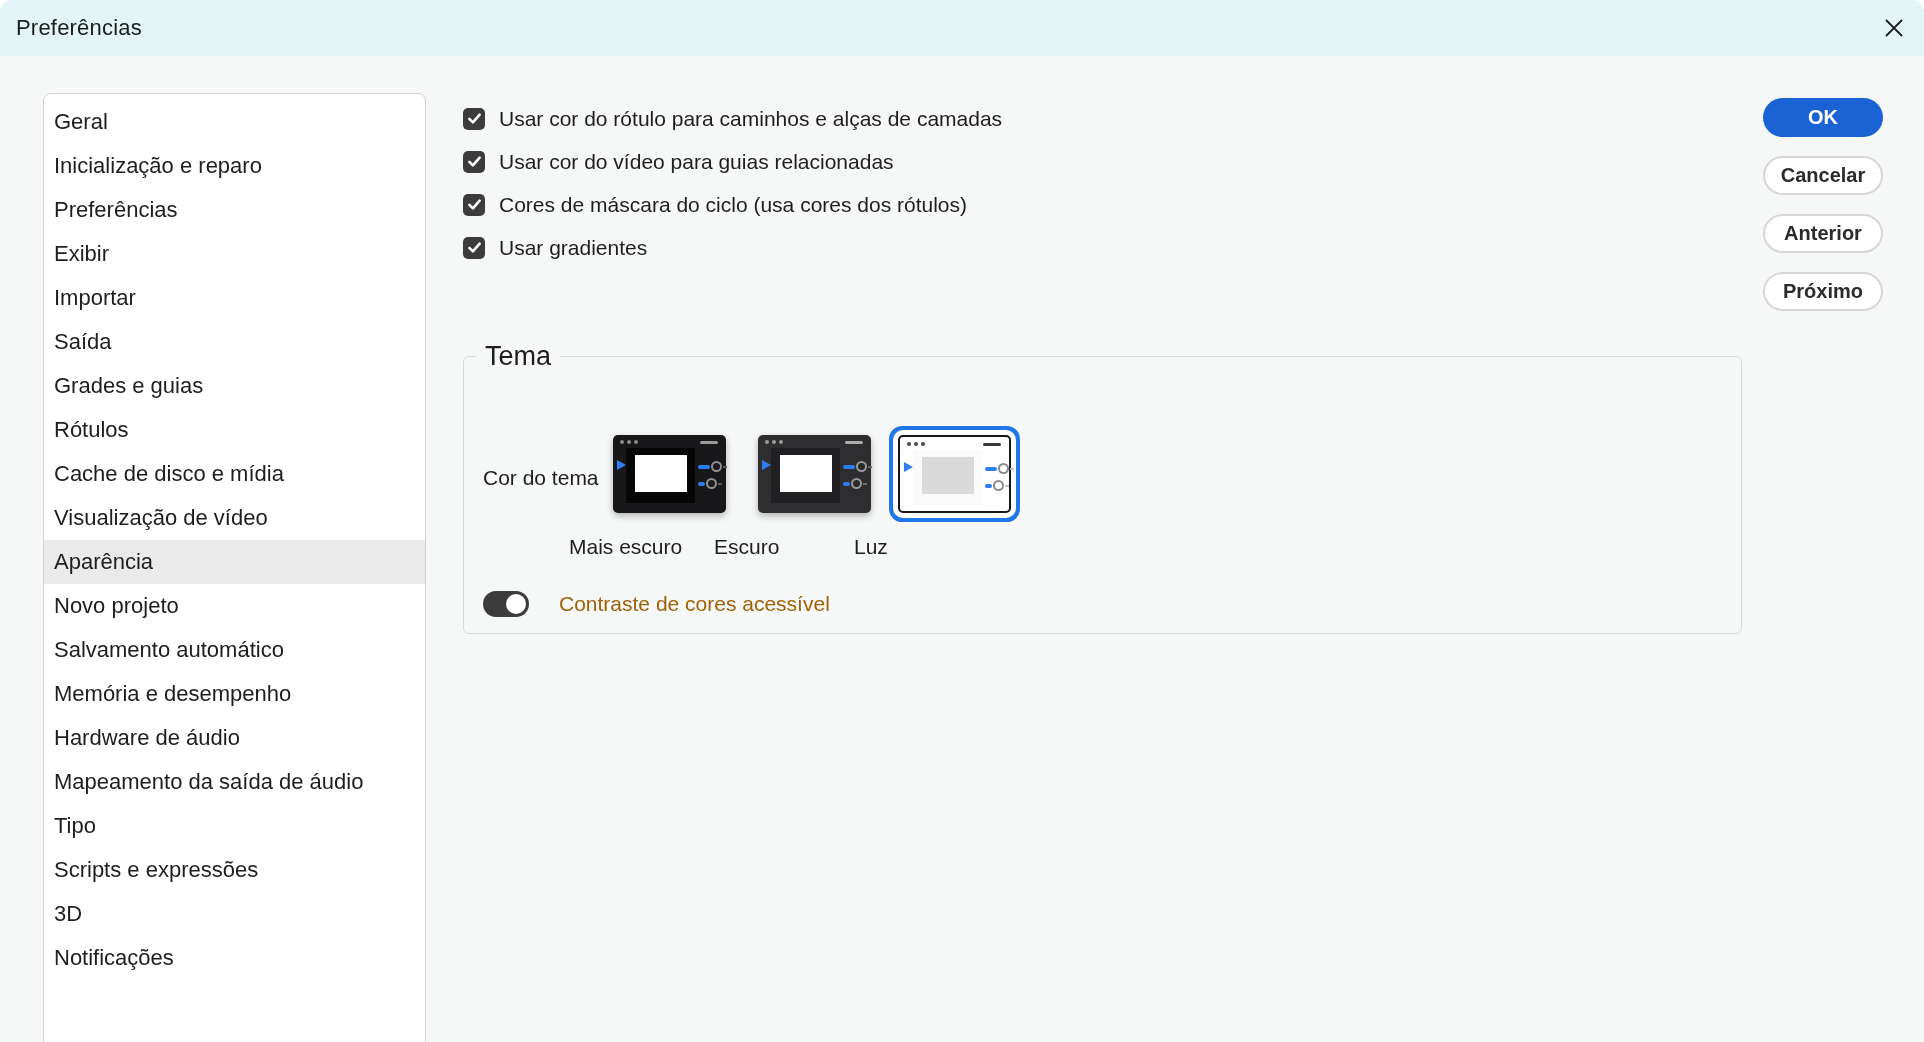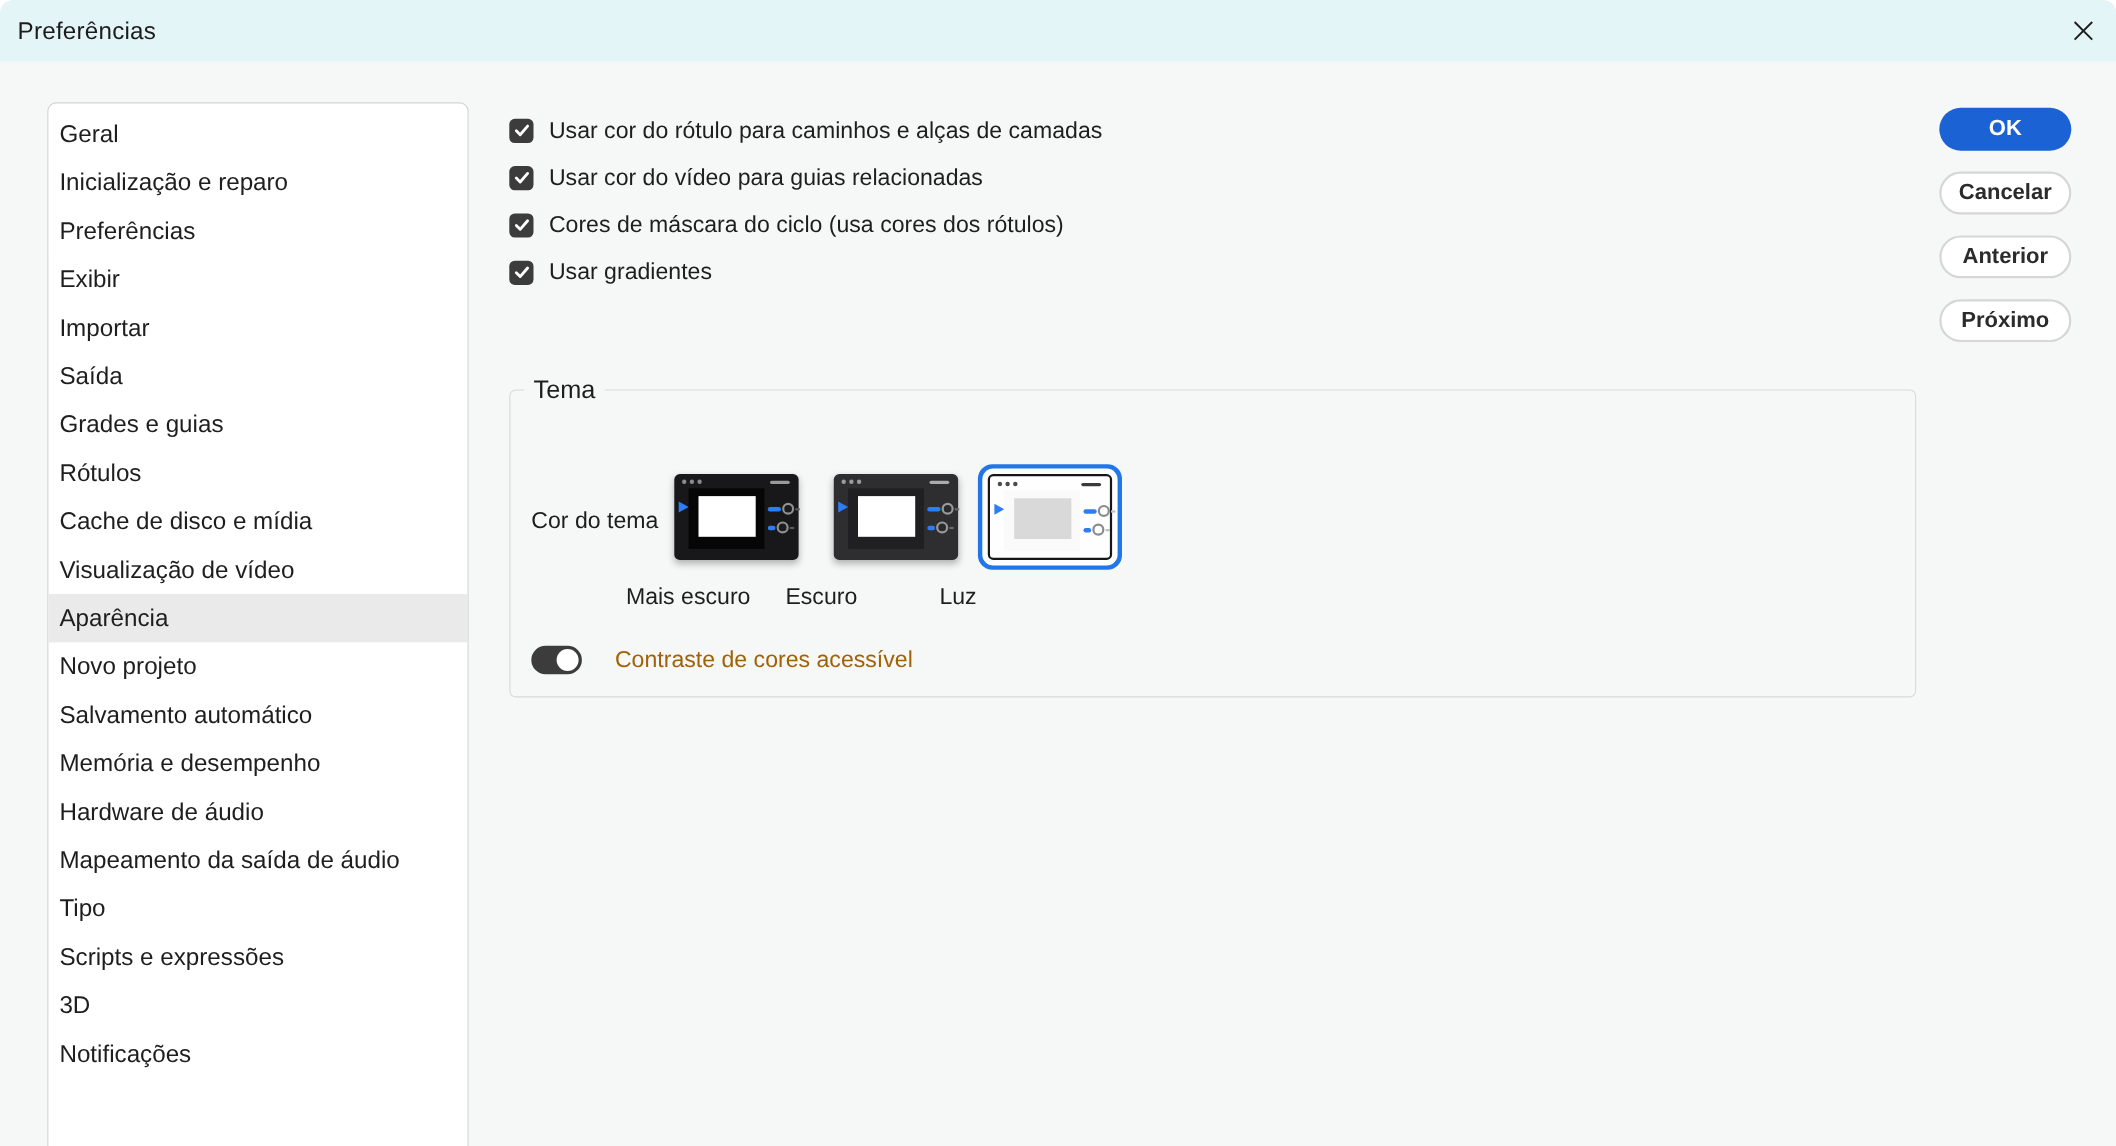--- a/index.html
+++ b/index.html
@@ -41,21 +41,21 @@
     width:22px; height:22px; border-radius:5px; background:var(--ctrl-dark,#3C3C3C);
     display:flex; align-items:center; justify-content:center; flex:0 0 auto; cursor:pointer;
   }
   .opt-label { margin-left:14px; font-size:21px; color:#1E1E1E; }
   
   fieldset.theme-box {
     position:absolute; left:463px; top:341px; width:1279px; height:293px;
     border:1px solid #D9D9D9; border-radius:6px;
   }
   fieldset.theme-box legend {
-    margin-left:12px; padding:0 9px; font-size:23px; color:#1E1E1E;
+    margin-left:12px; padding:0 9px; font-size:27px; color:#1E1E1E;
   }
   .color-label { position:absolute; left:19px; top:94px; font-size:21px; color:#1E1E1E; }
   .thumb {
     position:absolute; top:63px; width:113px; height:78px; border-radius:5px;
     box-shadow:0 3px 7px rgba(0,0,0,.28); cursor:pointer;
   }
   .thumb.selected { box-shadow:0 0 0 5px #ffffff, 0 0 0 9px var(--sel-blue,#2277E8); }
   .thumb .t-center { position:absolute; left:13px; top:13px; width:69px; height:55px; }
   .thumb .t-viewer { position:absolute; left:22px; top:20px; width:52px; height:37px; }
   .thumb .t-dots { position:absolute; left:7px; top:5px; display:flex; gap:3px; }

